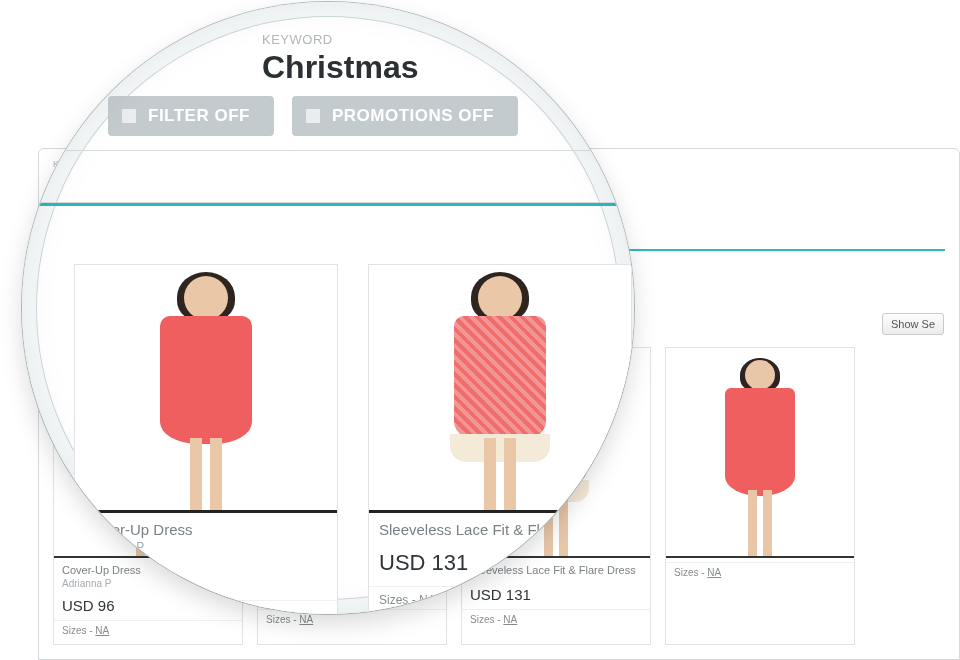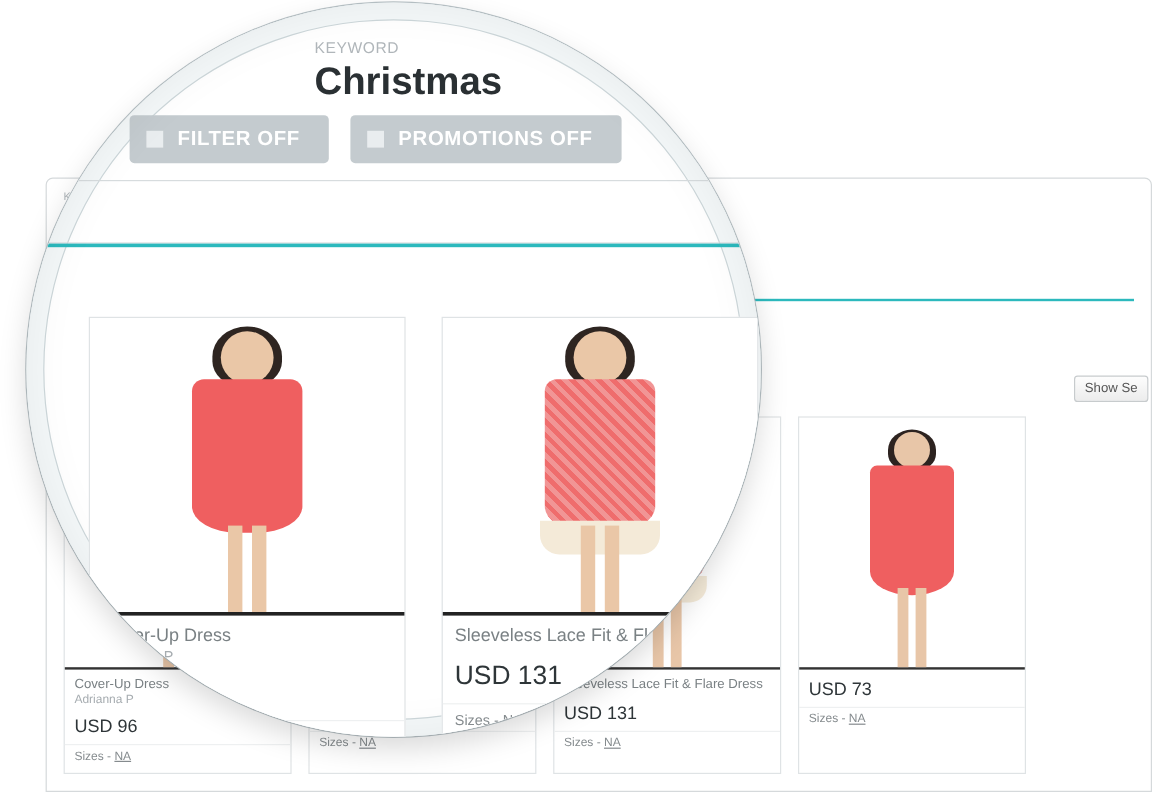--- a/index.html
+++ b/index.html
@@ -22,21 +22,21 @@
   .bg-keyword-lbl { font-size: 9px; color: #b0b6ba; letter-spacing: .5px; }
   .bg-keyword-val { font-size: 20px; font-weight: 700; color: #2e3538; margin-top: 2px; }
   .bg-toggles { margin-top: 8px; display: flex; gap: 8px; }
   .toggle-btn {
     background: #c4cbcf; color: #fff; font-weight: 700; font-size: 11px;
     letter-spacing: .3px; padding: 6px 14px 6px 8px; border-radius: 3px;
     display: inline-flex; align-items: center; gap: 6px;
   }
   .toggle-btn .cb { width: 10px; height: 10px; background: #e9edef; }
   .bg-divider { height: 2px; background: #2cb9bd; margin: 8px 14px 0 14px; }
-  .bg-tools { position: absolute; right: 2px; top: 164px; }
+  .bg-tools { position: absolute; right: 15px; top: 164px; }
   .show-btn {
     font-size: 11px; color: #555; background: linear-gradient(#fdfdfd,#ececec);
     border: 1px solid #c7cbcd; border-radius: 3px; padding: 4px 8px;
   }
   .bg-grid {
     position: absolute; left: 14px; right: 14px; top: 198px;
     display: flex; gap: 14px;
   }
   .card {
     width: 190px; border: 1px solid #dfe3e5; background: #fff;
@@ -200,21 +200,20 @@
       <div class="imgwrap">
         <div class="fig crepe">
             <div class="hair"></div>
             <div class="head"></div>
             <div class="dress"></div>
             <div class="leg l"></div>
             <div class="leg r"></div>
           </div>
       </div>
       <div class="brand"></div>
-      <div class="price">USD 73</div>
       <div class="sizes"><span>Sizes - </span><u>NA</u></div>
     </div>
   </div>
 </div>
 
 <div class="lens">
   <div class="header">
     <div class="k-lbl">KEYWORD</div>
     <div class="k-val">Christmas</div>
   </div>

